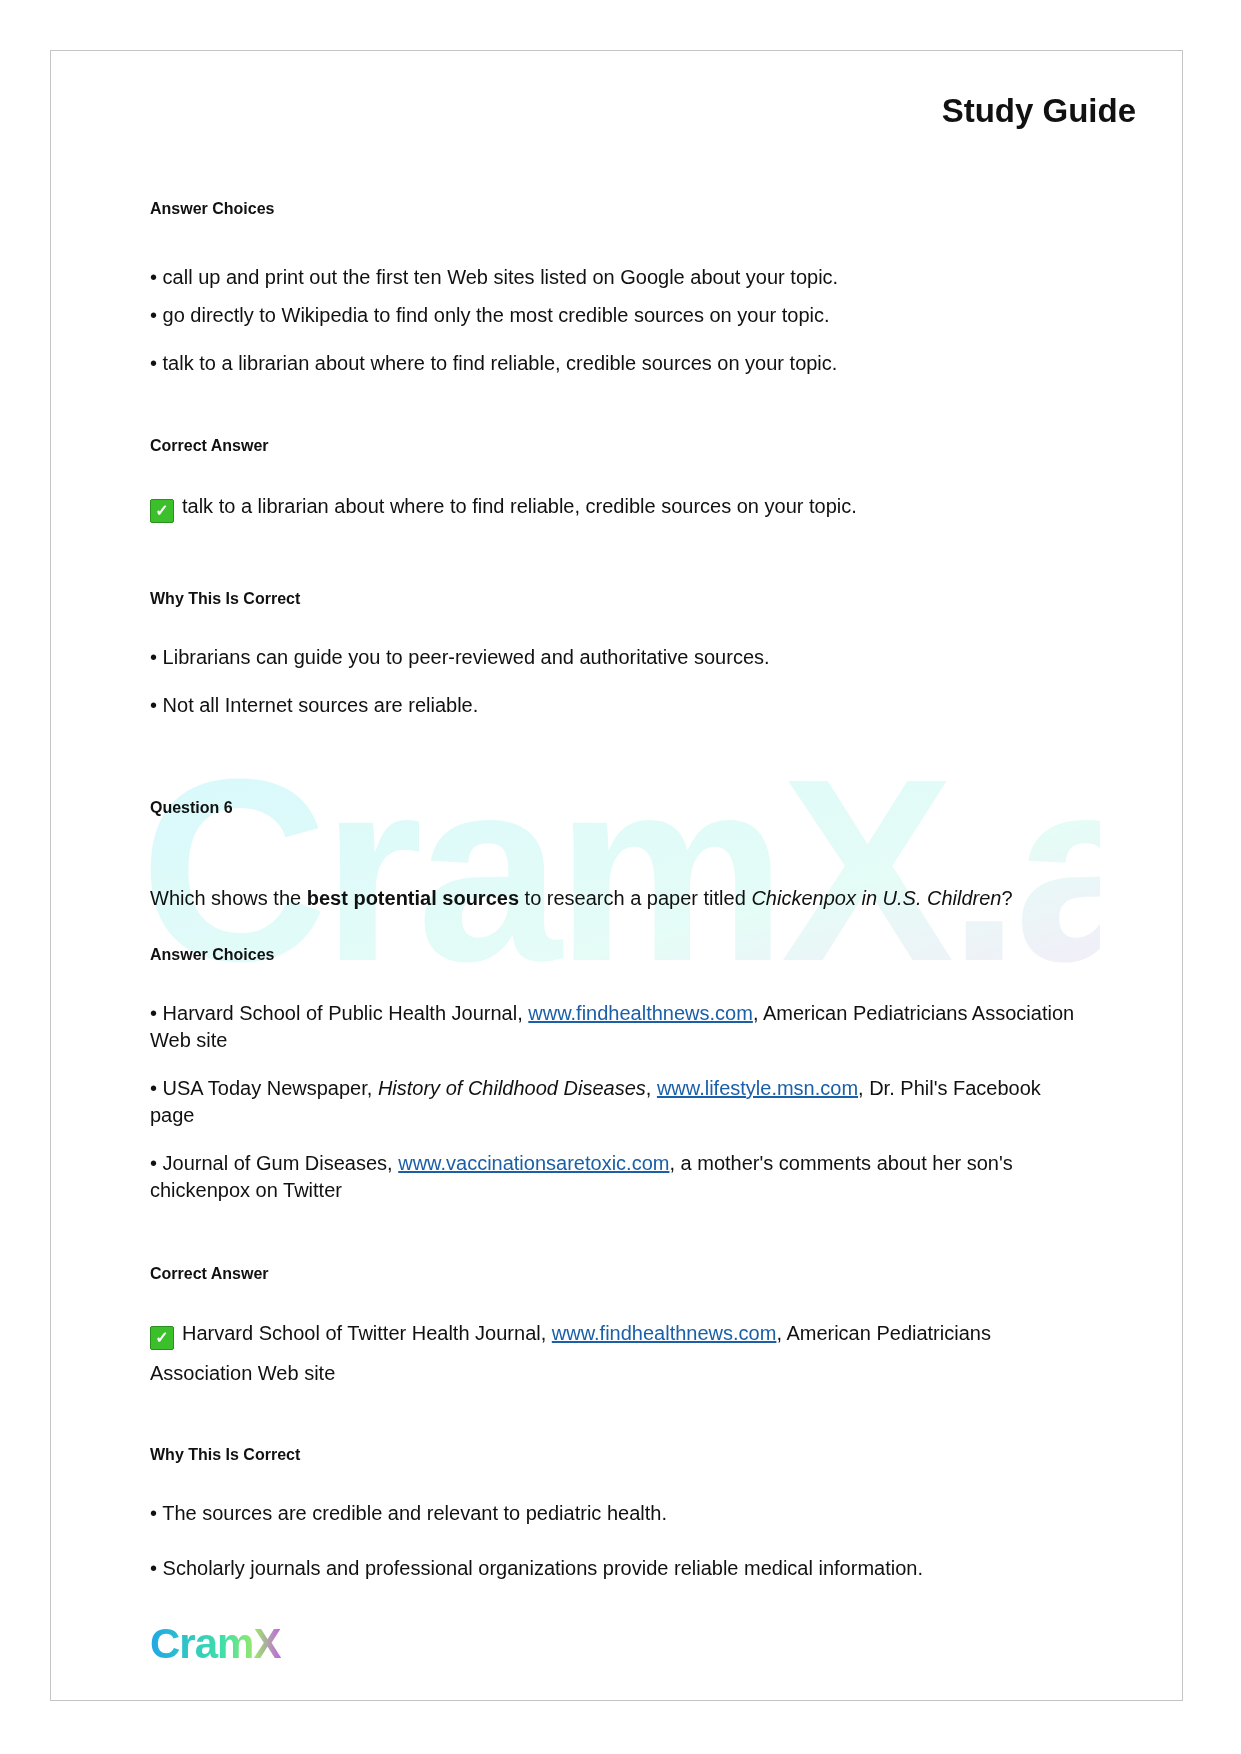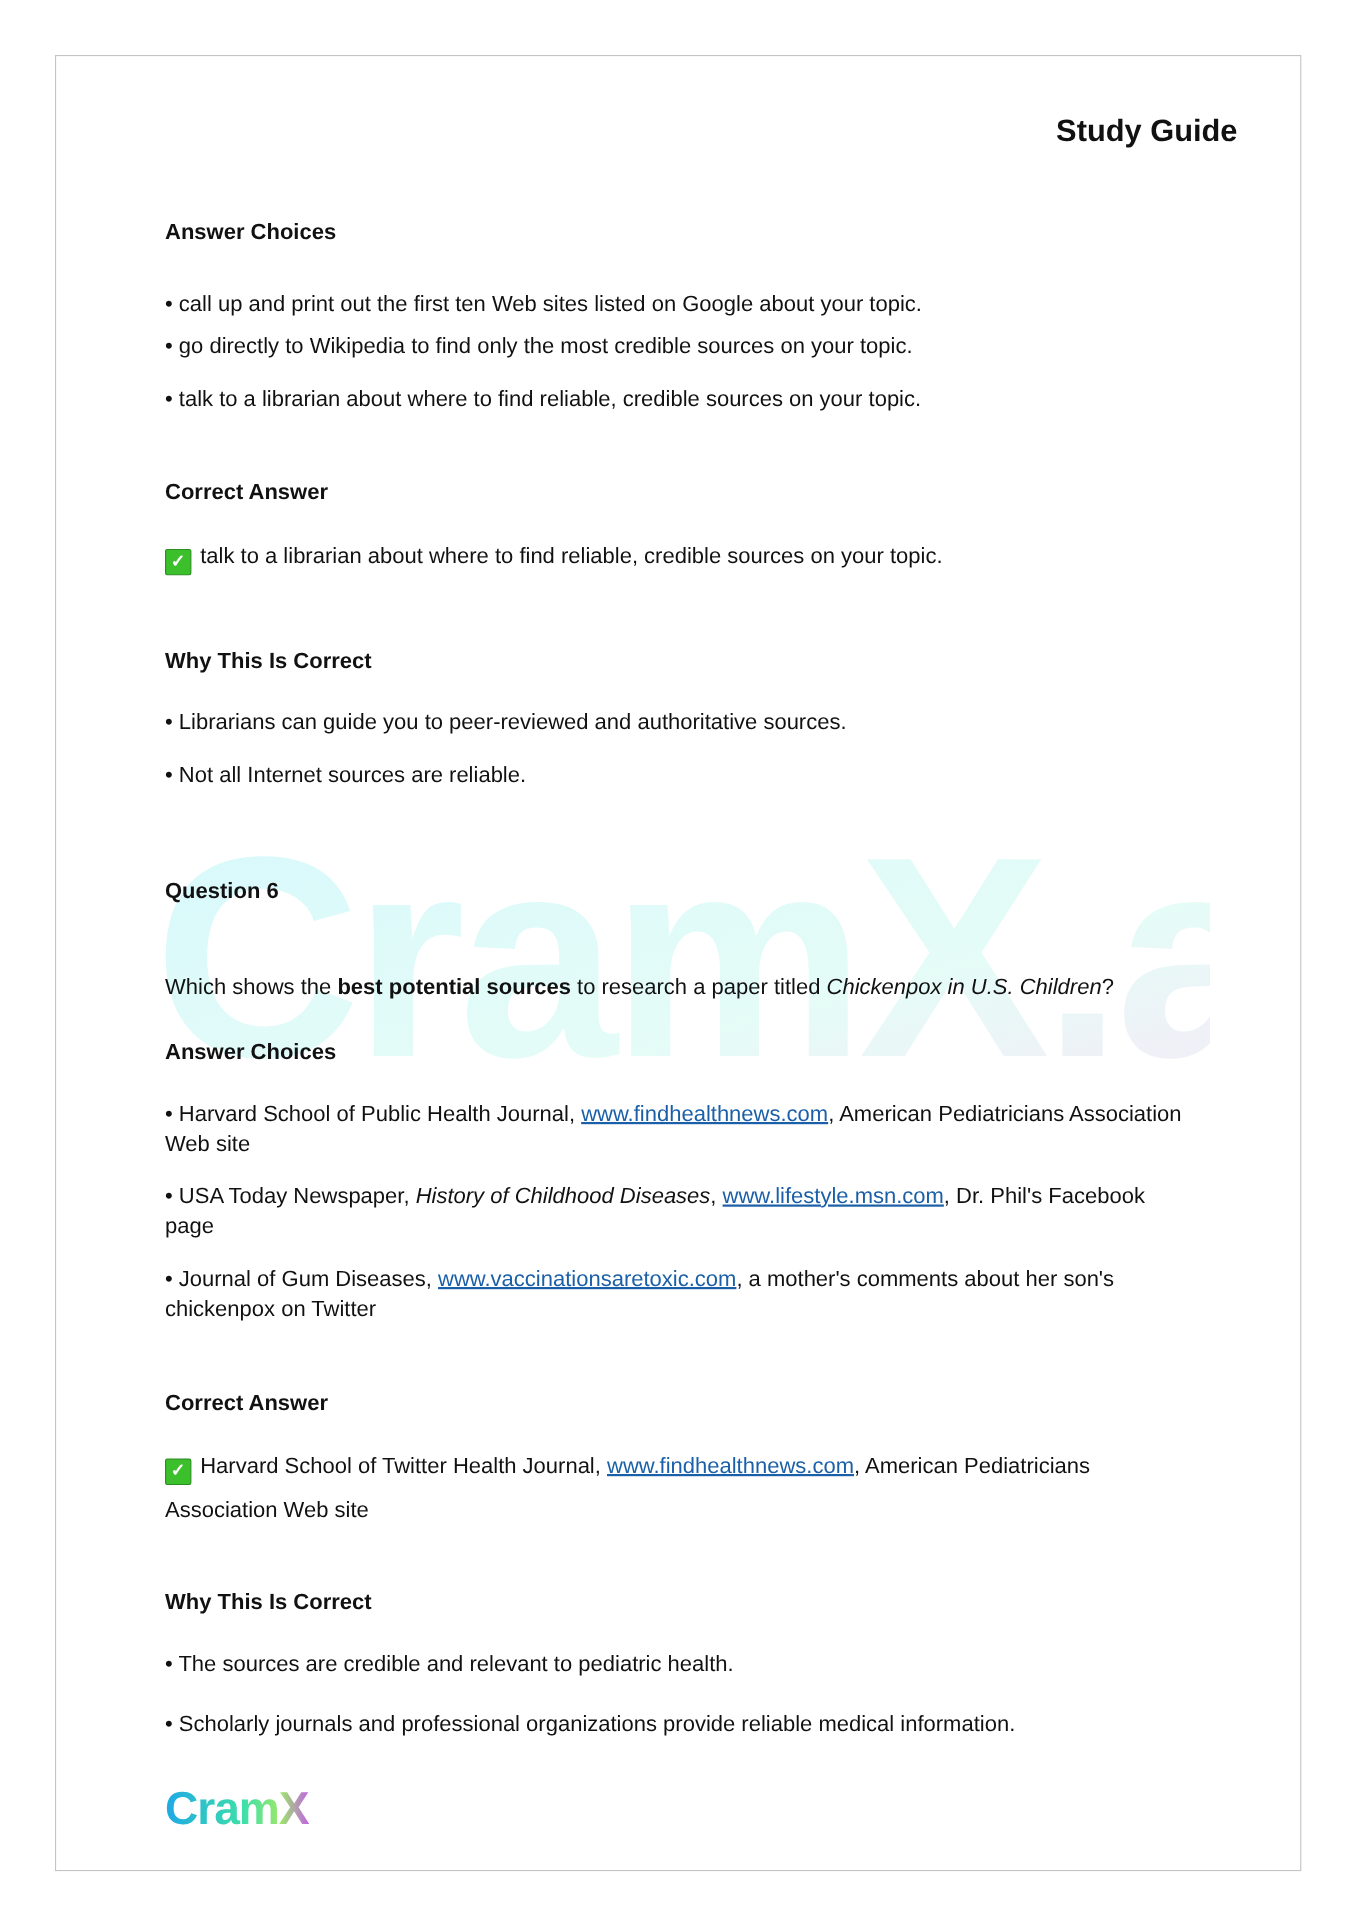--- a/index.html
+++ b/index.html
@@ -1,22 +1,22 @@
 <!DOCTYPE html>
 <html><head>
 <meta charset="utf-8">
 <style>
   html, body { margin: 0; padding: 0; background: #ffffff; }
   body { width: 1241px; height: 1754px; position: relative; overflow: hidden; font-family: "Liberation Sans", sans-serif; color: #111; }
   .page { position: absolute; left: 50px; top: 50px; width: 1133px; height: 1651px; border: 1.5px solid #c4c4c4; box-sizing: border-box; background: #fff; }
-  .title { position: absolute; right: 101px; top: 88px; font-size: 28px; font-weight: bold; margin: 15px; color: #111; }
+  .title { position: absolute; right: 101px; top: 88px; font-size: 33px; font-weight: bold; margin: 4px; color: #111; }
   .watermark { position: absolute; left: 140px; top: 745px; width: 960px; height: 250px; pointer-events: none; z-index: 0; }
   .content { position: absolute; left: 150px; top: 0; width: 950px; z-index: 1; }
   .abs { position: absolute; left: 0; margin: 0; }
-  .h { font-size: 20px; font-weight: bold; }
+  .h { font-size: 16px; font-weight: bold; }
   .p { font-size: 20px; line-height: 27px; white-space: nowrap; }
   .wrap { white-space: normal; width: 940px; }
   a.lnk { color: #1a5fa8; text-decoration: underline; }
   .check { display: inline-block; width: 22px; height: 22px; background: #3bbf2a; border: 1px solid #2a8f1f; border-radius: 2px; color: #fff; font-size: 16px; line-height: 22px; text-align: center; vertical-align: -3px; margin-right: 8px; font-weight: bold; }
   .logo { position: absolute; left: 150px; top: 1618px; width: 150px; height: 50px; }
 </style>
 </head>
 <body>
 
 <div class="page"></div>

